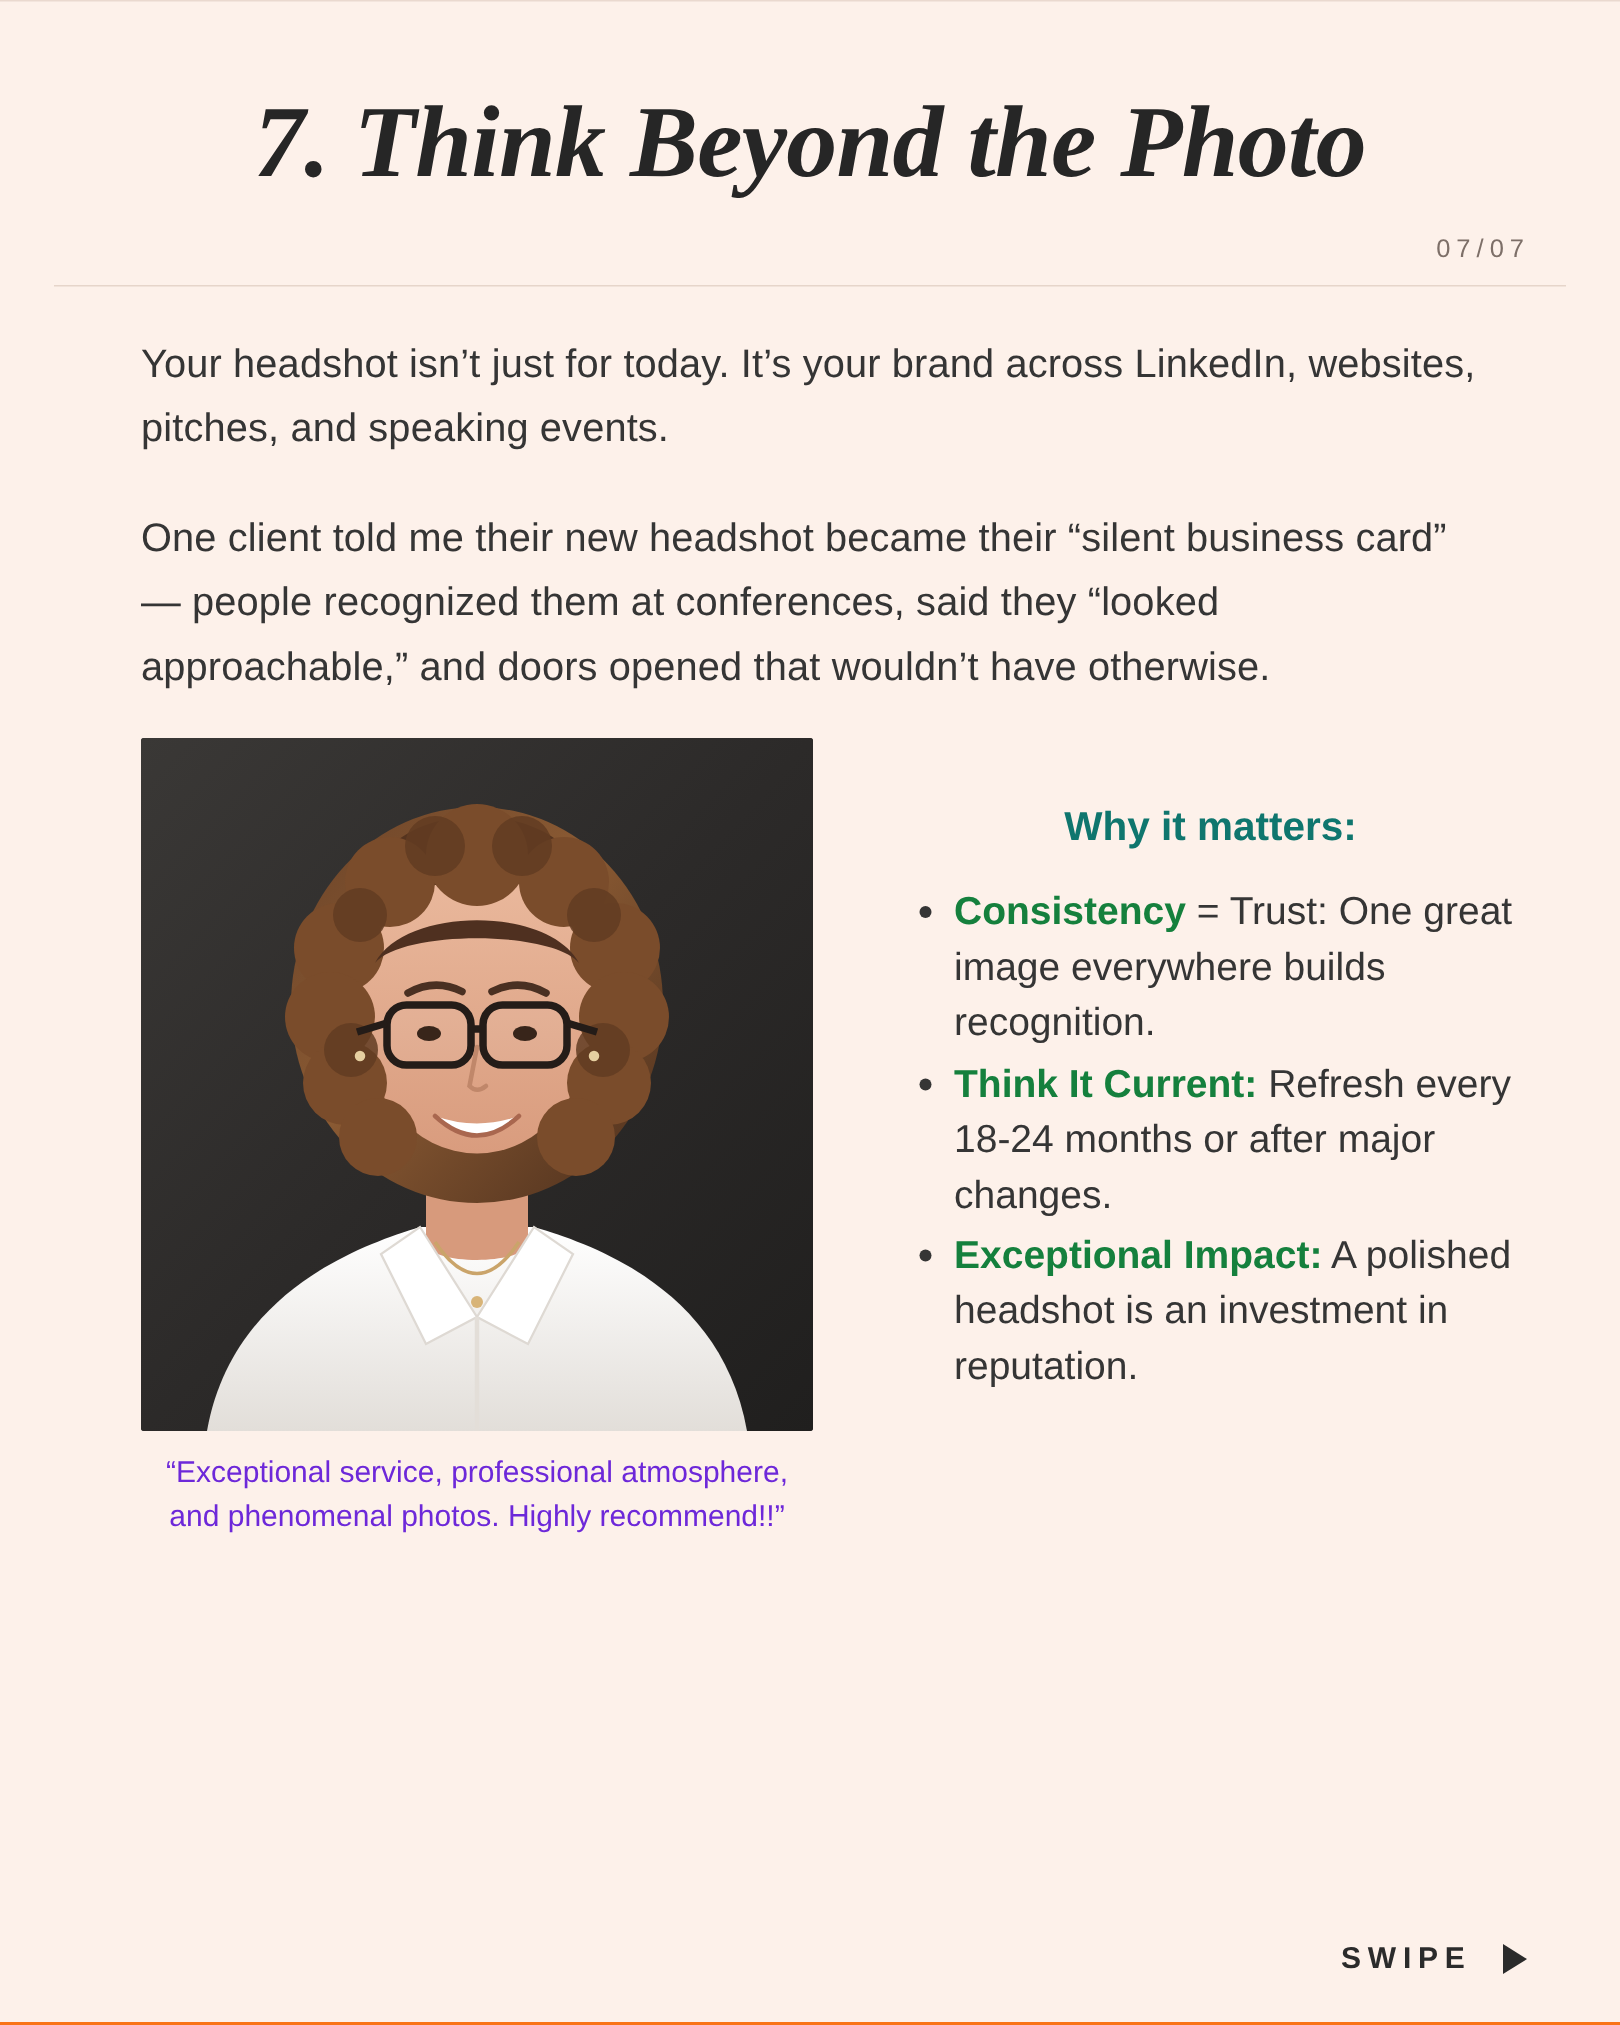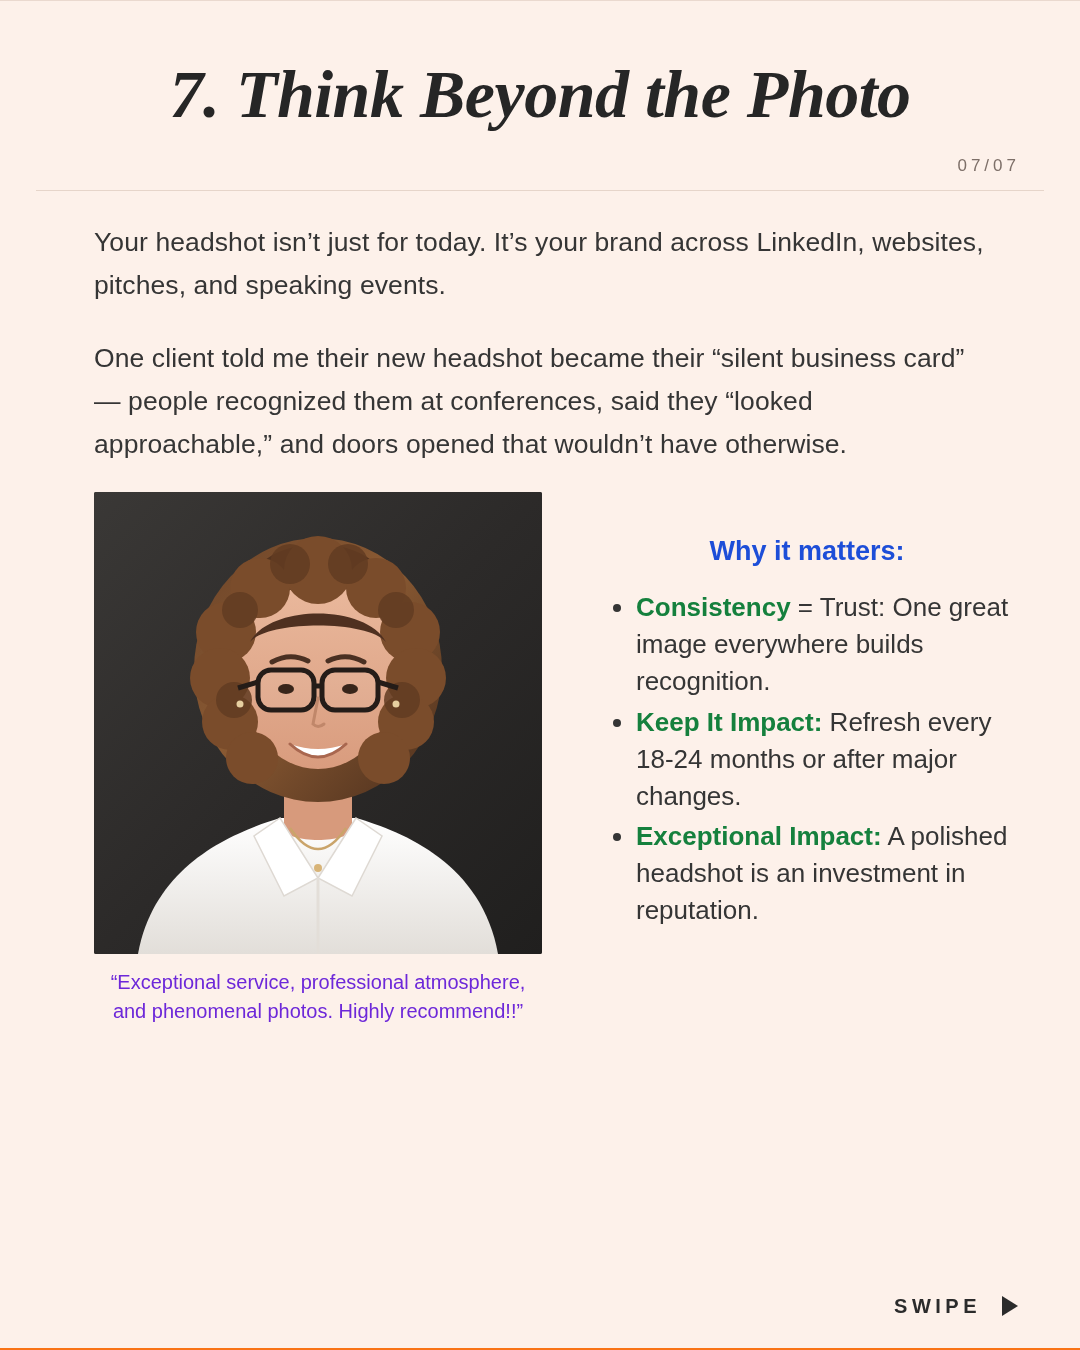--- a/index.html
+++ b/index.html
@@ -98,21 +98,21 @@
     line-height: 1.45;
     color: #6d28d9;
   }
   .right-col {
     flex: 1 1 auto;
     padding-top: 44px;
   }
   .why-title {
     font-size: 27px;
     font-weight: 700;
-    color: #1d4ed8;
+    color: #0f766e;
     text-align: center;
     margin: 0 0 22px 0;
   }
   ul.bullets {
     margin: 0;
     padding-left: 38px;
     list-style: disc;
   }
   ul.bullets li {
     font-size: 26px;
@@ -270,21 +270,21 @@
         <div class="caption">“Exceptional service, professional atmosphere, and phenomenal photos. Highly recommend!!”</div>
       </div>
 
       <div class="right-col">
         <div class="why-title">Why it matters:</div>
         <ul class="bullets">
           <li>
             <b>Consistency</b><span> = Trust: One great image everywhere builds recognition.</span>
           </li>
           <li>
-            <b>Keep It Impact:</b><span> Refresh every 18-24 months or after major changes.</span>
+            <b>Think It Current:</b><span> Refresh every 18-24 months or after major changes.</span>
           </li>
           <li>
             <b>Exceptional Impact:</b><span> A polished headshot is an investment in reputation.</span>
           </li>
         </ul>
       </div>
 
     </div>
   </div>
 

